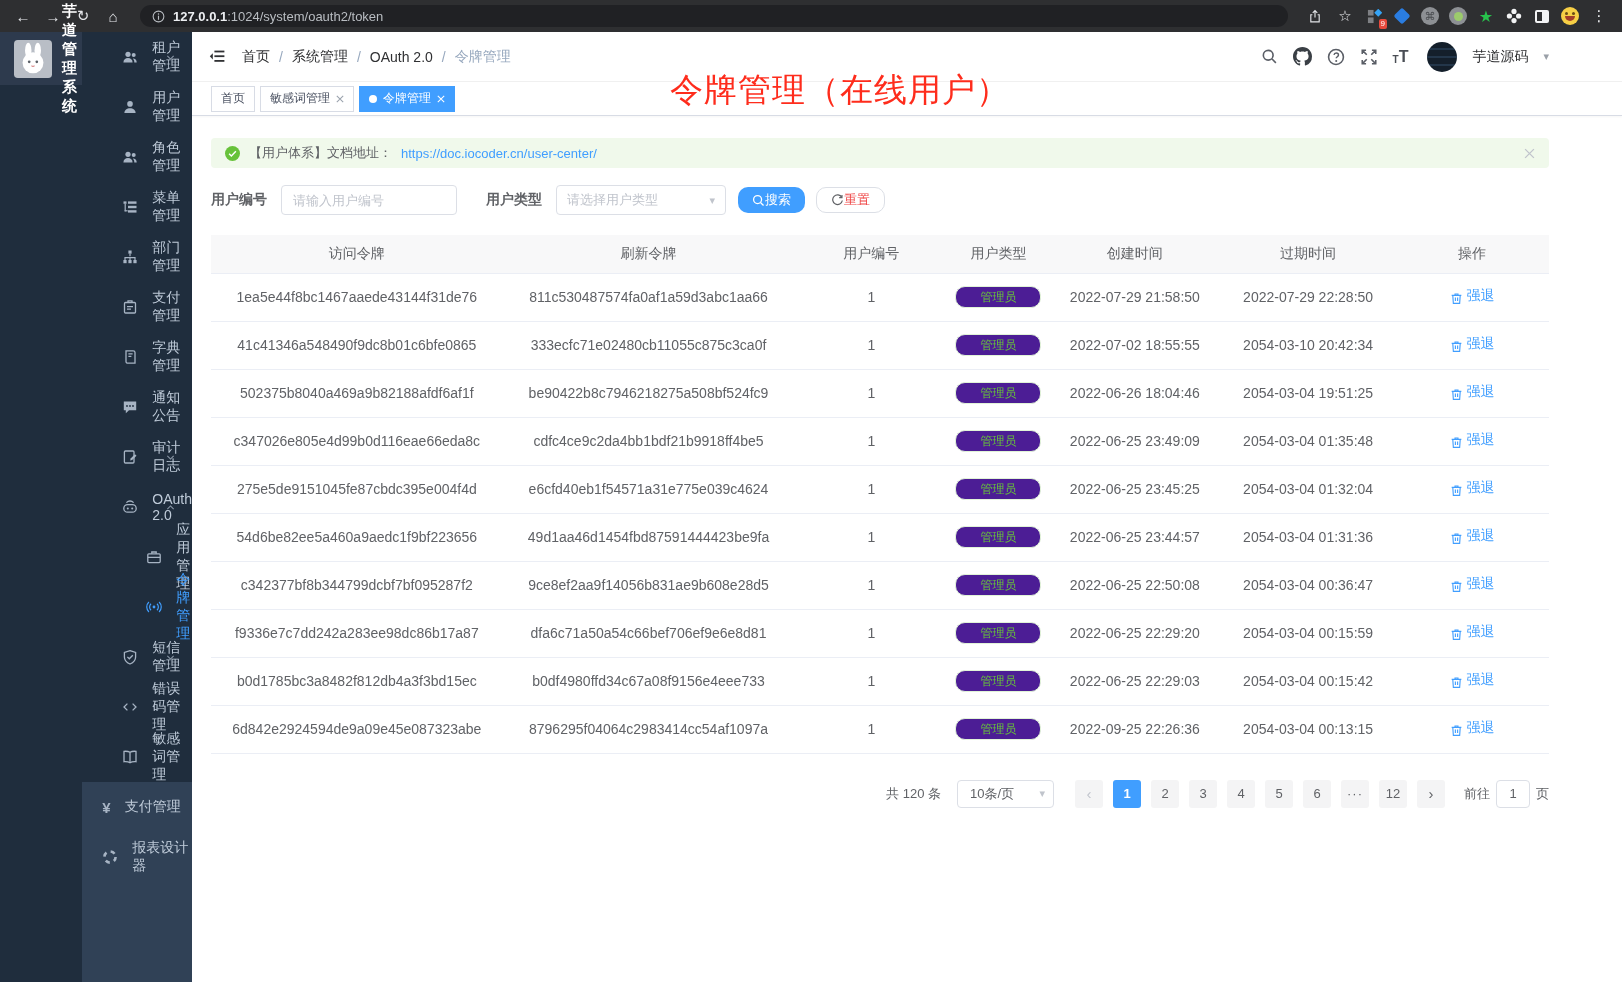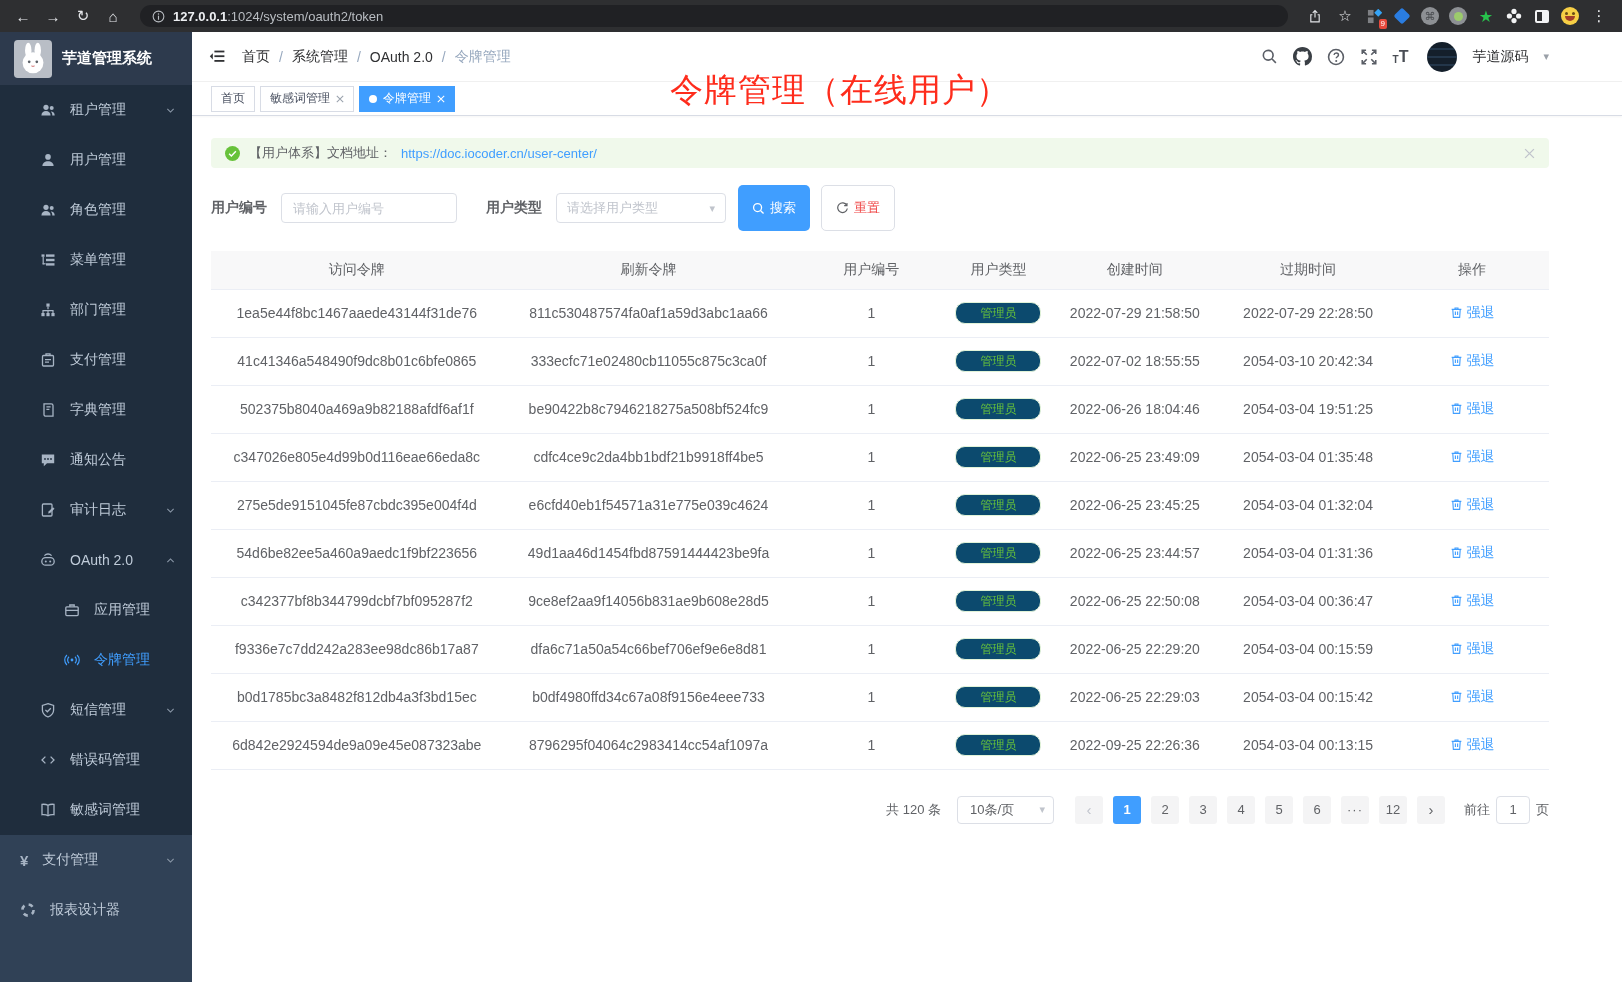--- a/index.html
+++ b/index.html
@@ -21,21 +21,21 @@
   .gdot{width:9px;height:9px;border-radius:50%;background:#9ccb6c}
   .gstar{color:#27c24c;font-size:16px}
   .sqicon{width:14px;height:13px;border:2px solid #f2f3f4;border-radius:2px;position:relative}
   .sqicon::after{content:"";position:absolute;right:0;top:0;bottom:0;width:5px;background:#f2f3f4}
   .emoji-face{width:18px;height:18px;border-radius:50%;background:#f7cf45;position:relative}
   .emoji-face::before{content:"";position:absolute;left:4px;top:5px;width:3px;height:3px;border-radius:50%;background:#6b4c16;box-shadow:7px 0 0 #6b4c16}
   .emoji-face::after{content:"";position:absolute;left:4px;top:9px;width:10px;height:5px;border-radius:0 0 10px 10px;background:#a33d2a}
 
   
   .app{display:flex;height:950px}
-  .sidebar{width:192px;background:#1f2d3d;display:flex;flex-direction:column;flex-shrink:0}
+  .sidebar{width:192px;background:#1f2d3d;display:flex;flex-direction:row;flex-shrink:0}
   .logo{height:53px;background:#2d3a4d;display:flex;align-items:center;padding:0 0 0 14px;gap:10px}
   .logo-title{color:#fff;font-size:15px;font-weight:bold}
   .menu{flex:1;display:flex;flex-direction:column;font-size:14px;color:#bfcbd9}
   .mi{height:50px;display:flex;align-items:center;position:relative;cursor:pointer}
   .mi .ico{margin-right:14px;color:#a7b4c4;display:flex}
   .mi .chev{position:absolute;right:16px;color:#8b98a8}
   .lv0{padding-left:20px}
   .lv1{padding-left:40px}
   .lv2{padding-left:64px}
   .mi.active,.mi.active .ico{color:#409eff}
@@ -70,29 +70,29 @@
   .alert{height:30px;background:#f0f9eb;border-radius:4px;display:flex;align-items:center;padding:0 14px;gap:9px;margin-bottom:17px;font-size:13px;color:#606266}
   .alert a{color:#409eff;text-decoration:none}
   .alert-close{margin-left:auto;color:#c0c4cc;display:flex;cursor:pointer}
 
   .filters{display:flex;align-items:center;margin-bottom:20px;font-size:14px}
   .flabel{font-weight:bold;color:#606266;margin-right:14px}
   .finput{width:176px;height:30px;border:1px solid #dcdfe6;border-radius:4px;padding:0 11px;font-size:13px;color:#606266;margin-right:29px}
   .finput::placeholder{color:#c0c4cc}
   .fselect{width:170px;height:30px;border:1px solid #dcdfe6;border-radius:4px;display:flex;align-items:center;justify-content:space-between;padding:0 10px;font-size:13px;color:#c0c4cc;margin-right:12px;cursor:pointer}
   .fselect .caret-down{color:#c0c4cc}
-  .btn{height:46px;border-radius:5px;font-size:13px;display:inline-flex;align-items:center;gap:5px;padding:0 14px}
+  .btn{height:26px;border-radius:10px;font-size:13px;display:inline-flex;align-items:center;padding:0 14px}
   .btn-primary{background:#409eff;color:#fff;margin-right:11px}
   .btn-plain{background:#fff;border:1px solid #dcdfe6;color:#ef4444}
 
   table{width:100%;border-collapse:collapse;table-layout:fixed}
   thead th{background:#f8f8f9;font-size:14px;font-weight:normal;color:#606266;height:38px;text-align:center;border-bottom:1px solid #ebeef5}
   tbody td{height:48px;text-align:center;font-size:14px;color:#606266;border-bottom:1px solid #ebeef5;overflow:hidden;white-space:nowrap}
-  .tag-success{display:inline-block;background:#0c4a6e;border:1px solid #e1f3d8;color:#67c23a;font-size:12px;border-radius:10px;padding:3px 24px;line-height:1.2}
-  .link{color:#409eff;display:inline-flex;align-items:center;gap:4px;cursor:pointer;font-size:14px}
+  .tag-success{display:inline-block;background:#4c1d95;border:1px solid #e1f3d8;color:#67c23a;font-size:12px;border-radius:10px;padding:3px 24px;line-height:1.2}
+  .link{color:#409eff;display:inline-flex;align-items:flex-end;gap:4px;cursor:pointer;font-size:14px}
 
   .pager{display:flex;align-items:center;justify-content:flex-end;margin-top:26px;font-size:13px;color:#606266;gap:0}
   .pg-total{margin-right:16px}
   .pg-size{width:97px;height:28px;border:1px solid #dcdfe6;border-radius:4px;display:flex;align-items:center;justify-content:space-between;padding:0 8px 0 12px;color:#606266;cursor:pointer;margin-right:16px}
   .pg-size .caret-down{color:#c0c4cc}
   .pg-btn{min-width:28px;height:28px;background:#f4f4f5;border-radius:3px;margin:0 5px;font-size:13px;color:#606266;display:inline-flex;align-items:center;justify-content:center;padding:0 4px}
   .pg-btn.active{background:#409eff;color:#fff;font-weight:bold}
   .pg-prev{color:#c0c4cc;font-size:15px}
   .pg-next{color:#606266;font-size:15px}
   .pg-ellipsis{letter-spacing:1px;color:#606266}

